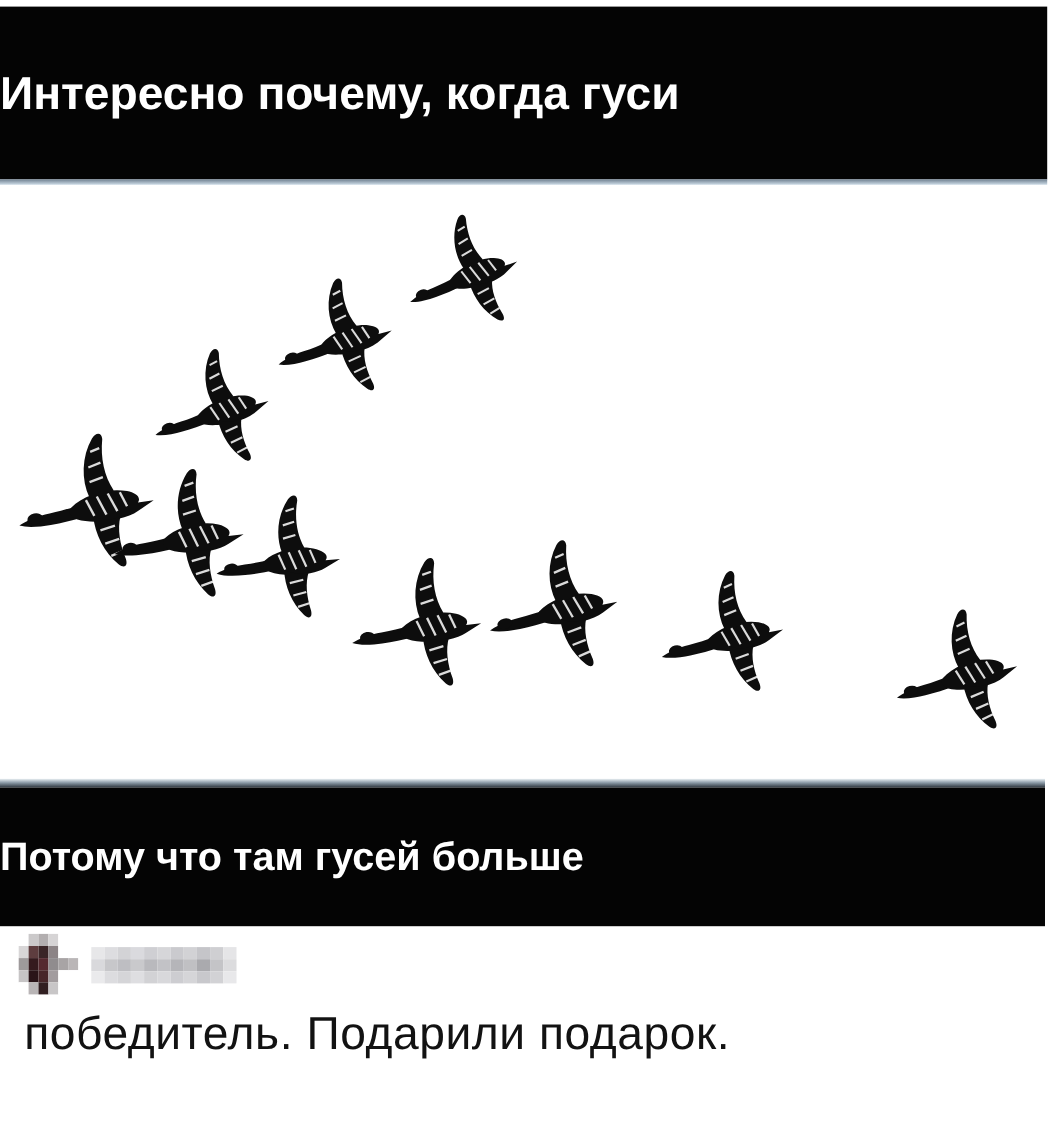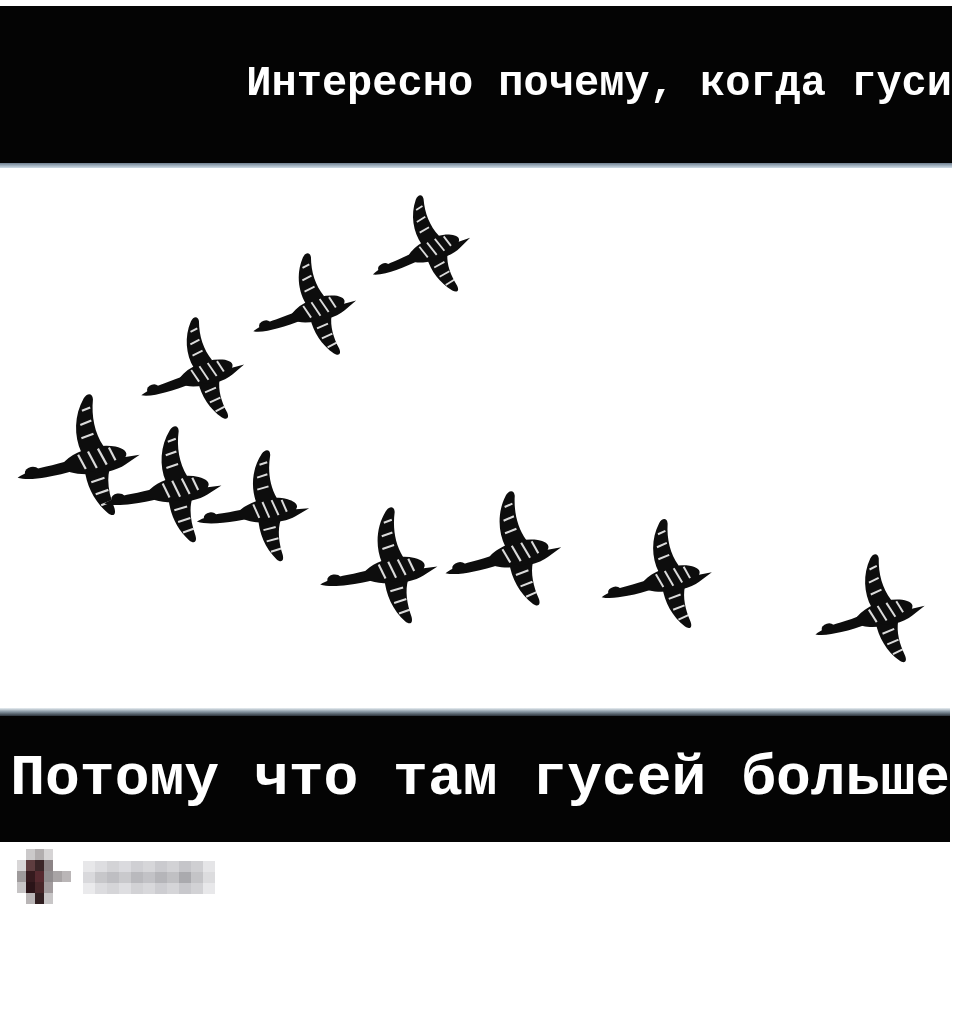--- a/index.html
+++ b/index.html
@@ -3,25 +3,25 @@
 <meta charset="utf-8">
 <style>
   html,body{margin:0;padding:0;}
   body{
     width:960px;height:1024px;position:relative;overflow:hidden;
     background:#ffffff;
     font-family:"Liberation Sans","DejaVu Sans",sans-serif;
   }
   .cap-bar{
     position:absolute;left:0;background:#040404;color:#ffffff;
-    display:flex;flex-direction:column;align-items:flex-end;justify-content:center;
-    text-align:center;font-weight:bold;font-family:Liberation Mono, monospace;
+    display:flex;flex-direction:column;align-items:flex-start;justify-content:center;
+    text-align:center;font-weight:bold;
   }
   .bar-top{top:6px;right:8px;height:157px;font-size:42px;line-height:53px;}
-  .bar-bottom{top:716px;right:10px;height:126px;font-size:58px;line-height:52px;}
+  .bar-bottom{top:716px;right:10px;height:126px;font-size:36px;line-height:52px;}
   .edge-line{position:absolute;left:0;}
   .edge-under-top{top:163px;right:8px;height:5px;
     background:linear-gradient(#6f8090,#cfdde8);}
   .edge-over-bottom{top:708px;right:10px;height:8px;
     background:linear-gradient(#e9eff3,#8a99a5 45%,#2c343c);}
   .geese-svg{position:absolute;left:0;top:167px;width:960px;height:541px;}
   .avatar-grid{
     position:absolute;left:17px;top:849px;
     display:grid;grid-template-columns:repeat(6,9px);grid-auto-rows:11px;
   }
@@ -150,13 +150,14 @@
     <div style="background: rgb(222, 222, 225);"></div>
     <div style="background: rgb(210, 210, 213);"></div>
     <div style="background: rgb(216, 216, 219);"></div>
     <div style="background: rgb(205, 205, 209);"></div>
     <div style="background: rgb(213, 213, 216);"></div>
     <div style="background: rgb(200, 200, 204);"></div>
     <div style="background: rgb(210, 210, 213);"></div>
     <div style="background: rgb(232, 232, 234);"></div>
   </div>
 <div class="comment-text">
+  <div>победитель. Подарили подарок.</div>
 </div>
 
 </body></html>

